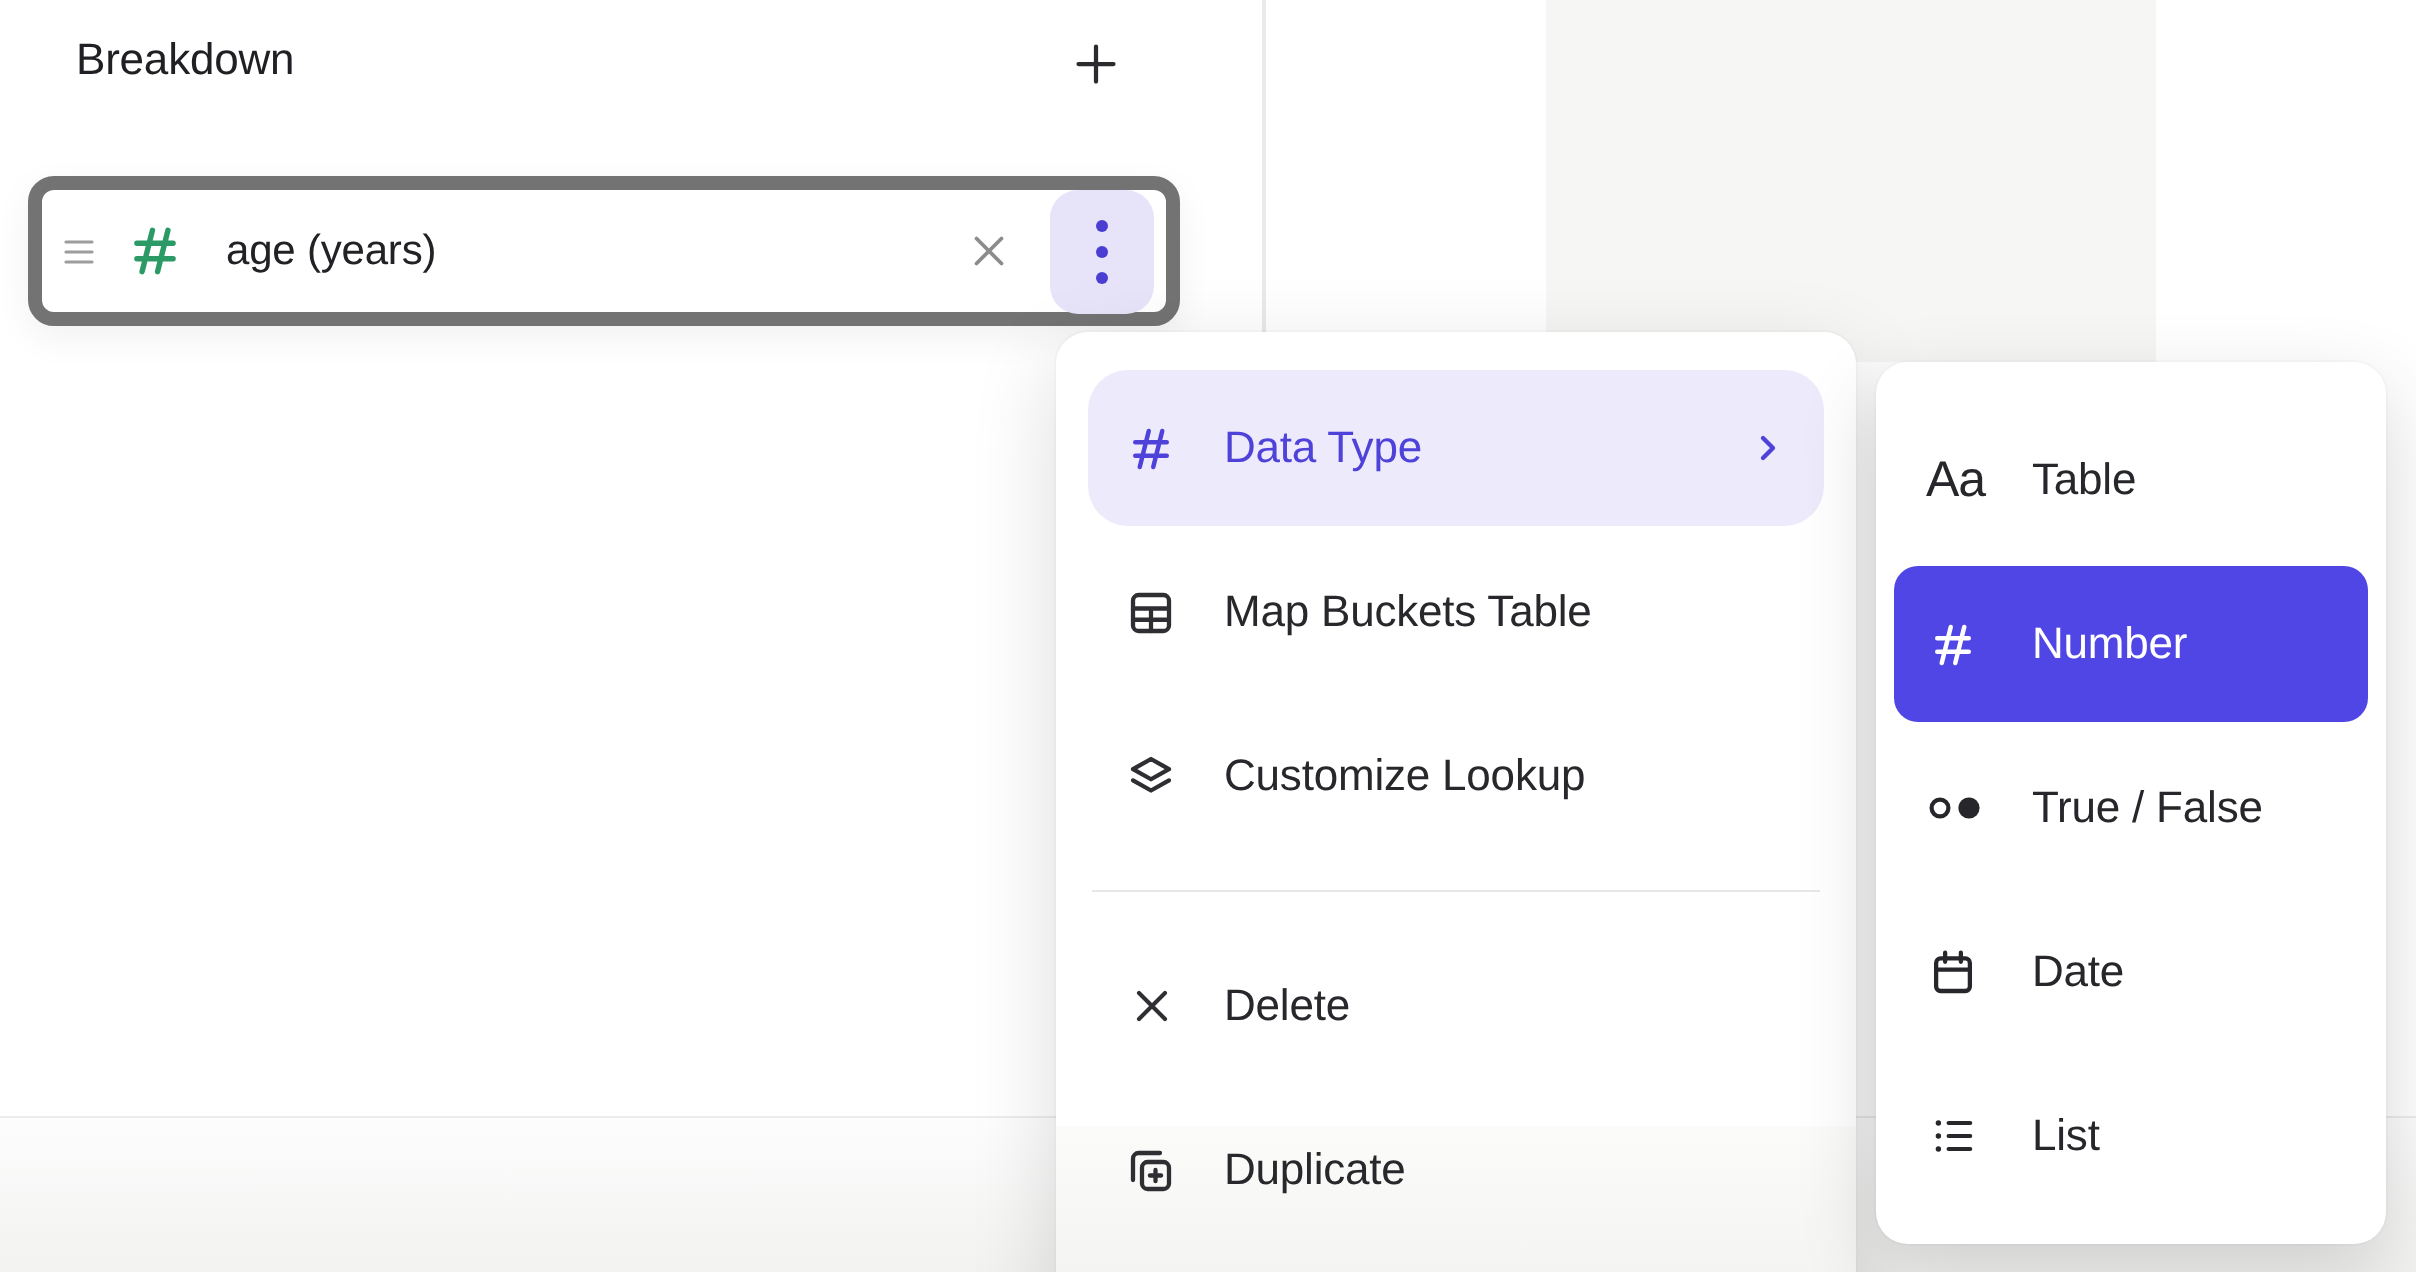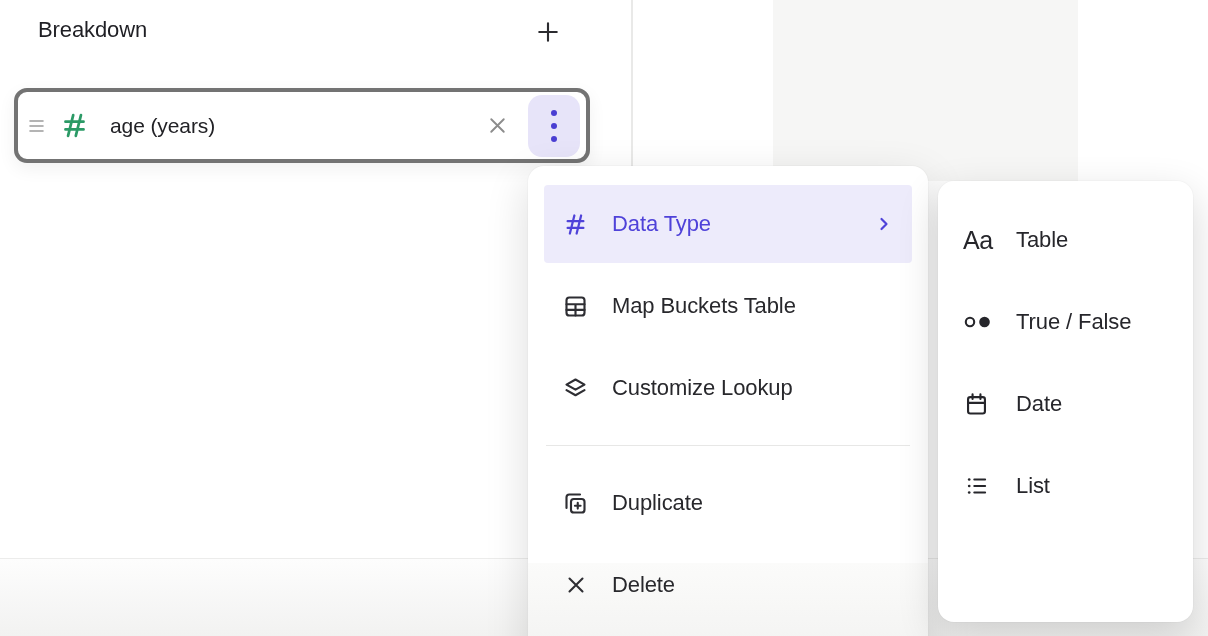--- a/index.html
+++ b/index.html
@@ -26,21 +26,21 @@
   .panel-title { position:absolute; left:38px; top:17px; font-size:22px; font-weight:400; color:#1f1f24; }
   .add-btn {
     position:absolute; left:528px; top:12px; width:40px; height:40px;
     display:flex; align-items:center; justify-content:center;
     background:transparent; border:none; cursor:pointer; color:#2b2b2f;
   }
 
   
   .age-card {
     position:absolute; left:14px; top:88px; width:576px; height:75px;
-    background:#fff; border:4px solid #737373; border-radius:13px;
+    background:#fff; border:7px solid #737373; border-radius:13px;
     box-shadow:0 6px 18px rgba(0,0,0,0.06);
     display:flex; align-items:center; padding:0 6px 0 8px;
   }
   .drag-handle { color:#9c9c9c; display:flex; align-items:center; padding:4px 2px; cursor:grab; }
   .hash-green { color:#2b9a66; margin-left:12px; display:flex; align-items:center; }
   .field-label { margin-left:20px; font-size:21px; font-weight:500; color:#222226; }
   .spacer { flex:1; }
   .x-btn { background:none; border:none; color:#8c8c8c; display:flex; align-items:center; padding:6px; margin-right:12px; cursor:pointer; }
   .dots-btn {
     width:52px; height:62px; border:none; border-radius:14px; background:#e7e4f9;
@@ -55,21 +55,21 @@
     box-shadow:0 14px 44px rgba(0,0,0,0.14), 0 0 0 1px rgba(0,0,0,0.02);
     padding:19px 16px; z-index:5;
   }
   .menu-band {
     position:absolute; left:0; right:0; top:397px; bottom:0;
     background:linear-gradient(180deg,#fbfbfa 0%,#f0f0ef 100%);
     border-radius:0 0 16px 16px;
   }
   .menu-row {
     position:relative; height:78px; display:flex; align-items:center;
-    padding:0 18px; gap:23px; border-radius:4px; margin-bottom:4px;
+    padding:0 18px; gap:23px; border-radius:20px; margin-bottom:4px;
     font-size:22px; font-weight:500; color:#28282c; cursor:pointer;
   }
   .menu-row .mi { width:27px; display:flex; align-items:center; justify-content:center; color:#2e2e33; }
   .menu-row.active { background:#edebfb; color:#4f42d9; }
   .menu-row.active .mi { color:#4f42d9; }
   .menu-row .chev { margin-left:auto; color:#4f42d9; display:flex; align-items:center; }
   .menu-divider { height:1px; background:#e7e7e6; margin:18px 2px; }
 
   
   .submenu-card {
@@ -169,46 +169,54 @@
           <path d="M4 13.5l8 4.5 8-4.5"></path>
         </svg>
     </span>
     <span>Customize Lookup</span>
   </div>
 
   <div class="menu-divider"></div>
 
   <div class="menu-row">
     <span class="mi">
+      <svg width="26" height="26" viewBox="0 0 24 24" fill="none" stroke="currentColor" stroke-width="1.9" stroke-linecap="round">
+          <path d="M6 6l12 12M18 6L6 18"></path>
+        </svg>
+    </span>
+    <span>Delete</span>
+  </div>
+
+  <div class="menu-row">
+    <span class="mi">
       <svg width="27" height="27" viewBox="0 0 24 24" fill="none" stroke="currentColor" stroke-width="1.9" stroke-linecap="round" stroke-linejoin="round">
           <rect x="8" y="8" width="12" height="12" rx="2.5"></rect>
           <path d="M16 4H6.5A2.5 2.5 0 0 0 4 6.5V16"></path>
           <path d="M14 11.5v5M11.5 14h5"></path>
         </svg>
     </span>
     <span>Duplicate</span>
   </div>
-
-  <div class="menu-row">
-    <span class="mi">
-      <svg width="26" height="26" viewBox="0 0 24 24" fill="none" stroke="currentColor" stroke-width="1.9" stroke-linecap="round">
-          <path d="M6 6l12 12M18 6L6 18"></path>
-        </svg>
-    </span>
-    <span>Delete</span>
-  </div>
 </div>
 
 <div class="submenu-card">
 
   <div class="sub-row">
     <span class="si aa-glyph">Aa</span>
     <span>Table</span>
   </div>
 
+  <div class="sub-row selected">
+    <span class="si">
+      <svg width="27" height="27" viewBox="0 0 24 24" fill="none" stroke="currentColor" stroke-width="2" stroke-linecap="round">
+          <path d="M5 9h14M5 15h14M11 4l-4 16M17 4l-4 16"></path>
+        </svg>
+    </span>
+    <span>Number</span>
+  </div>
 
   <div class="sub-row">
     <span class="si">
       <svg width="31" height="24" viewBox="0 0 31 24" fill="none">
           <circle cx="7" cy="12" r="4.2" stroke="currentColor" stroke-width="2.1"></circle>
           <circle cx="21.5" cy="12" r="5.3" fill="currentColor"></circle>
         </svg>
     </span>
     <span>True / False</span>
   </div>

